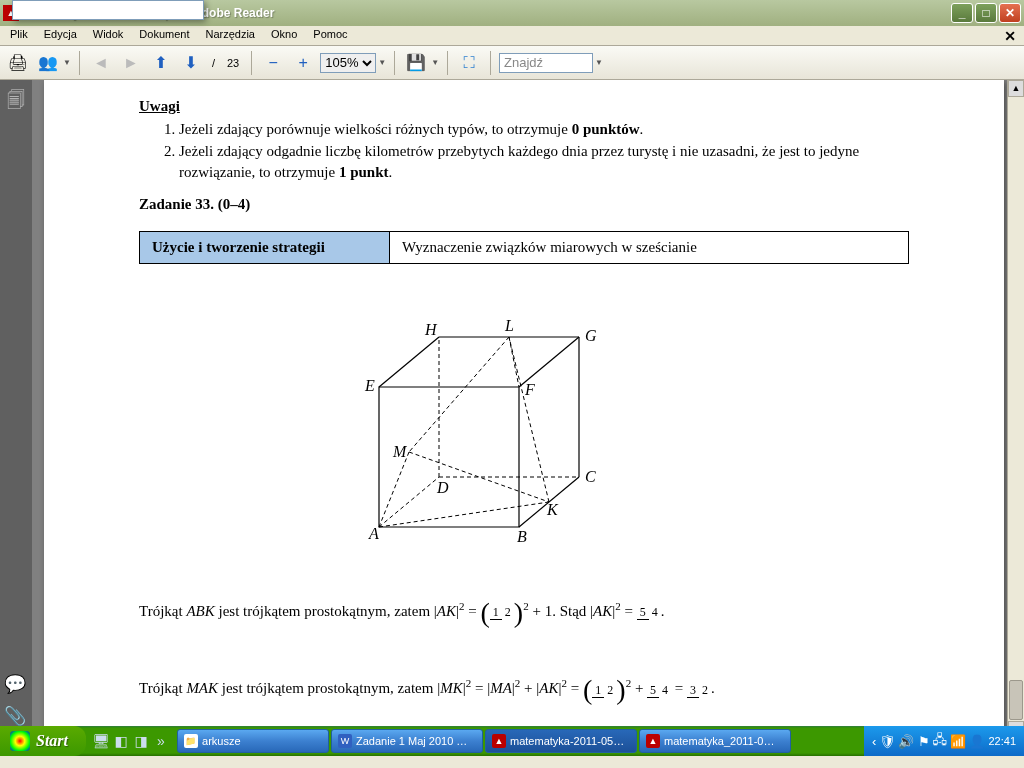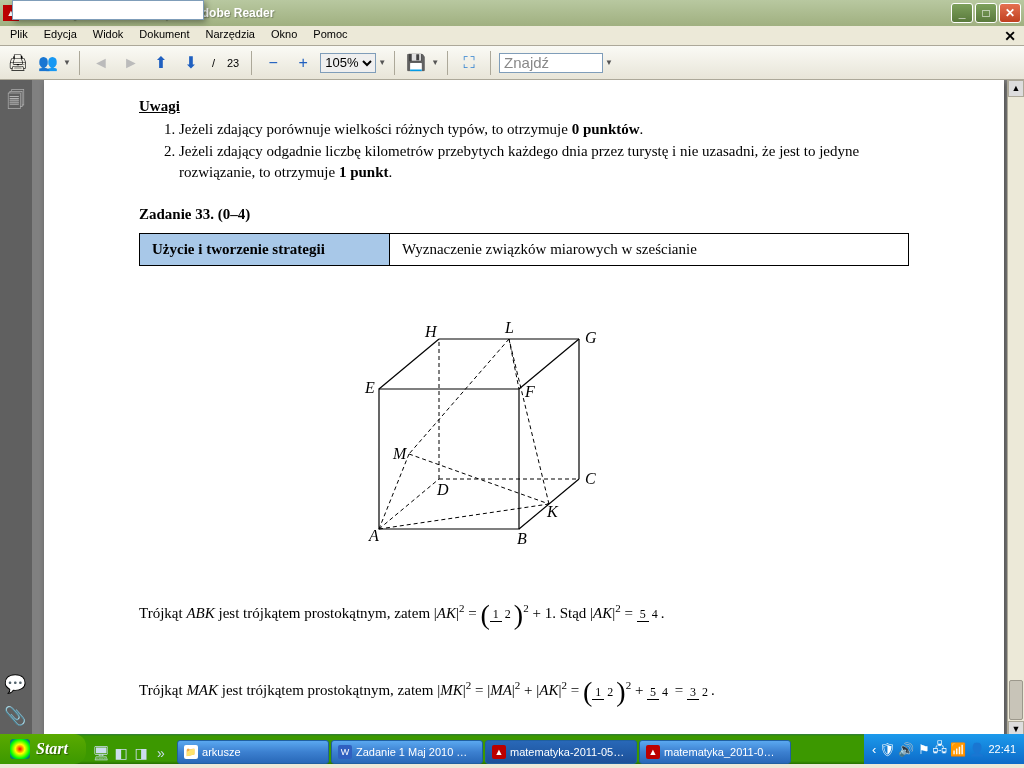--- a/index.html
+++ b/index.html
@@ -18,58 +18,58 @@
 .menubar span { padding: 2px 8px; cursor: default; }
 .menubar .close-x { margin-left: auto; padding-right: 8px; font-weight: bold; font-size: 14px;}
 
 
 .toolbar { height: 34px; background: linear-gradient(#fafaf5,#e8e5d8); border-bottom: 1px solid #aca899; display: flex; align-items: center; padding: 0 5px; gap: 4px; }
 .toolbar .tbtn { width: 26px; height: 26px; border: 1px solid transparent; border-radius: 3px; display: flex; align-items: center; justify-content: center; font-size: 16px;}
 .toolbar .sep { width: 1px; height: 24px; background: #aca899; margin: 0 4px; }
 .toolbar input.page { width: 30px; height: 20px; text-align: center; border: 1px solid #7f9db9; font-size: 11px;}
 .toolbar .pagetot { font-size: 11px; padding: 0 4px;}
 .toolbar select.zoom { height: 20px; border: 1px solid #7f9db9; font-size: 13px;}
-.toolbar input.search { width: 104px; height: 20px; border: 1px solid #7f9db9; font-size:15px; color:#888; padding-left:4px;}
+.toolbar input.search { width: 94px; height: 20px; border: 1px solid #7f9db9; font-size:13px; color:#888; padding-left:4px;}
 .toolbar .arrow-up{color:#2060c0;} .toolbar .arrow-down{color:#2060c0;}
 .toolbar .dd { font-size:8px; color:#555; margin-left:-2px;}
 
 
 .main { position: absolute; top: 80px; bottom: 30px; left: 0; right: 0; display: flex; background: #808080; }
 .sidebar { width: 32px; background: #606060; display: flex; flex-direction: column; align-items: center; padding-top: 10px; gap: 12px; color: #ccc; font-size: 18px;}
 .sidebar .sbtn { width: 24px; height: 24px; display:flex; align-items:center; justify-content:center;}
 .sidebar .bottom { margin-top: auto; margin-bottom: 10px; display:flex; flex-direction:column; gap:8px;}
 
 .docwrap { flex: 1; background: #808080; position: relative; overflow: hidden;}
 .page { position: absolute; left: 12px; top: 0; width: 960px; height: 100%; background: #fff; box-shadow: 2px 2px 6px rgba(0,0,0,0.4); padding: 18px 95px 0 95px; font-family: 'Times New Roman', serif; font-size: 15px; color: #000; }
 .scrollbar { position:absolute; right:0; top:0; bottom:0; width:17px; background:#ece9d8; border-left:1px solid #aca899;}
 .scrollbar .thumb{ position:absolute; left:1px; right:1px; top:600px; height:40px; background:#c8c4b8; border:1px solid #9c988c; border-radius:2px;}
 .scrollbar .arr{position:absolute;left:0;right:0;height:17px;background:#ddd;border:1px solid #aca899;text-align:center;font-size:9px;line-height:15px;}
 .scrollbar .arr.up{top:0;} .scrollbar .arr.dn{bottom:0;}
 
 .page h3 { font-weight: bold; text-decoration: underline; margin-bottom: 4px; font-size: 15px;}
-.page ol { margin-left: 40px; margin-bottom: 24px; }
+.page ol { margin-left: 40px; margin-bottom: 14px; }
 .page ol li { margin-bottom: 2px; line-height: 1.35; }
-.page .zadanie { font-weight: bold; margin-bottom: 10px; }
+.page .zadanie { font-weight: bold; margin-bottom: 18px; }
 .page table.box { border-collapse: collapse; width: 100%; margin-bottom: 33px; }
 .page table.box td { border: 1.5px solid #000; padding: 7px 12px; }
 .page table.box td.sel { background: #a8c8e8; font-weight: bold; width: 250px; }
 
 .cube-container { text-align: left; margin: 18px 0 18px 200px; }
 .cube-svg { width: 300px; height: 260px; }
 
 .mathline { margin-top: 10px; line-height: 2.4; font-size: 15px;}
 .mathline .frac { display:inline-block; text-align:center; vertical-align:middle; font-size:12px; line-height:1;}
 .mathline .frac .n{border-bottom:1px solid #000; padding:0 3px;}
 .mathline .frac .d{padding:0 3px;}
 .mathline .abs{font-style:italic;}
 .mathline .paren{font-size:28px; vertical-align:middle; font-family:serif;}
 .mathline sup{font-size:11px;}
 
 
-.taskbar { position: absolute; bottom: 4px; left: 0; right: 0; height: 30px; background: linear-gradient(to bottom, #3c8f3c, #2a7a2a 3%, #3c9800 6%, #3c9800 90%, #267000); display: flex; align-items: flex-end; }
+.taskbar { position: absolute; bottom: 12px; left: 0; right: 0; height: 30px; background: linear-gradient(to bottom, #3c8f3c, #2a7a2a 3%, #3c9800 6%, #3c9800 90%, #267000); display: flex; align-items: center; }
 .start-btn { height: 30px; padding: 0 18px 0 10px; background: linear-gradient(to bottom, #5aaa00, #3c9800); color: #fff; font-weight: bold; font-style: italic; font-size: 16px; display: flex; align-items: center; border-radius: 0 12px 12px 0; font-family: Tahoma; text-shadow:1px 1px 1px rgba(0,0,0,0.4);}
 .start-btn::before { content:''; width:20px; height:20px; background: radial-gradient(circle,#f00,#ff0,#0f0,#00f); border-radius:4px; margin-right:6px;}
 .ql { display:flex; gap:2px; padding:0 6px;}
 .ql .q{width:18px;height:22px;display:flex;align-items:center;justify-content:center;color:#cde;font-size:14px;}
 .taskbar .task { height: 24px; min-width:152px; margin:0 1px; background: linear-gradient(to bottom,#5aa8f0 0%,#3c80d0 50%,#2868b8); border-radius:3px; color:#fff; font-size:11px; display:flex; align-items:center; padding:0 6px; gap:4px; border:1px solid #2060a0;}
 .taskbar .task.active{background:linear-gradient(to bottom,#2868b8,#1c5098);}
 .taskbar .task .ic{width:14px;height:14px;background:#fff;border-radius:2px;font-size:9px;display:flex;align-items:center;justify-content:center;}
 .tray { margin-left:auto; height:30px; background:linear-gradient(to bottom,#1c9aec,#0d6ac8); display:flex; align-items:center; padding:0 8px; gap:3px; color:#fff; font-size:11px;}
 .tray .ti{font-size:13px;}
 </style>

